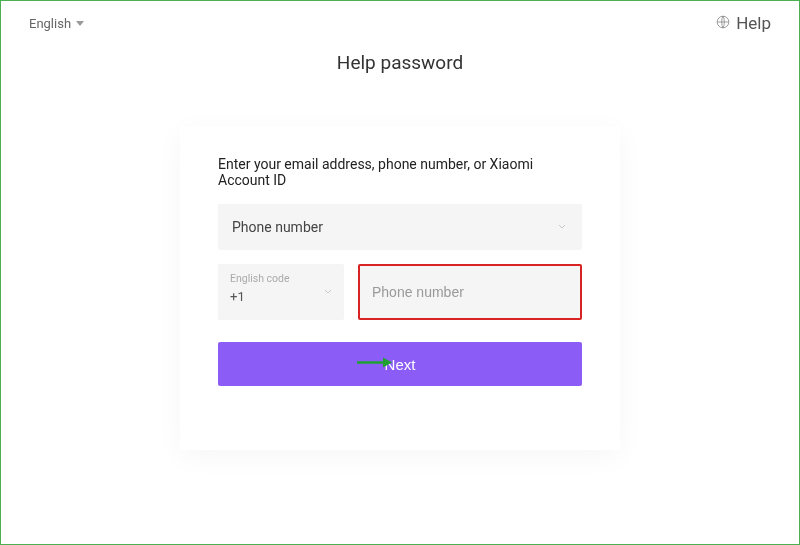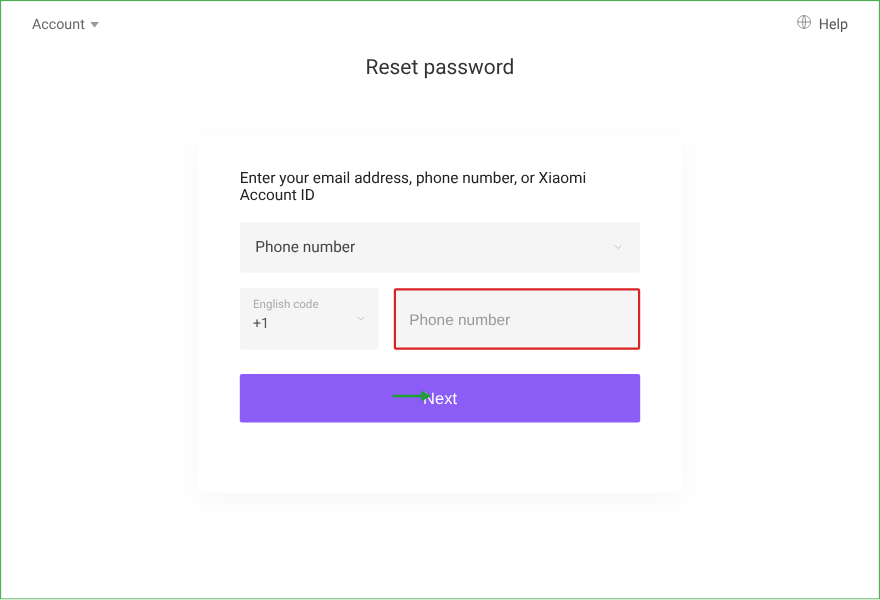--- a/index.html
+++ b/index.html
@@ -43,21 +43,21 @@
       width: 0; height: 0;
       border-left: 4px solid transparent;
       border-right: 4px solid transparent;
       border-top: 5px solid #999;
     }
     .help-link {
       display: inline-flex;
       align-items: center;
       gap: 6px;
       color: #555;
-      font-size: 13px;
+      font-size: 17px;
       cursor: pointer;
     }
     .globe-icon svg { width: 14px; height: 14px; stroke: #777; fill: none; stroke-width: 1.2; }
     .page-title {
       text-align: center;
       font-size: 19px;
       color: #333;
       margin-top: 6px;
       font-weight: 400;
     }
@@ -163,35 +163,35 @@
     .arrow-annot svg { width: 36px; height: 14px; }
   </style>
 </head>
 <body>
 
 <div class="outer-frame">
   <div class="scroll-area">
 
     <div class="topbar">
       <div class="lang-selector">
-        <span>Account</span>
+        <span>English</span>
         <span class="tri"></span>
       </div>
       <div class="help-link">
         <span class="globe-icon">
           <svg viewBox="0 0 24 24">
               <circle cx="12" cy="12" r="10"></circle>
               <path d="M2 12h20M12 2c3 3.5 3 16.5 0 20M12 2c-3 3.5-3 16.5 0 20"></path>
             </svg>
         </span>
         <span>Help</span>
       </div>
     </div>
 
-    <h1 class="page-title">Reset password</h1>
+    <h1 class="page-title">Help password</h1>
 
     <div class="card">
       <div class="card-heading">Enter your email address, phone number, or Xiaomi Account ID</div>
 
       <div class="field">
         <span class="field-label">Phone number</span>
         <span class="chev">
           <svg viewBox="0 0 24 24">
               <polyline points="6 9 12 15 18 9"></polyline>
             </svg>

